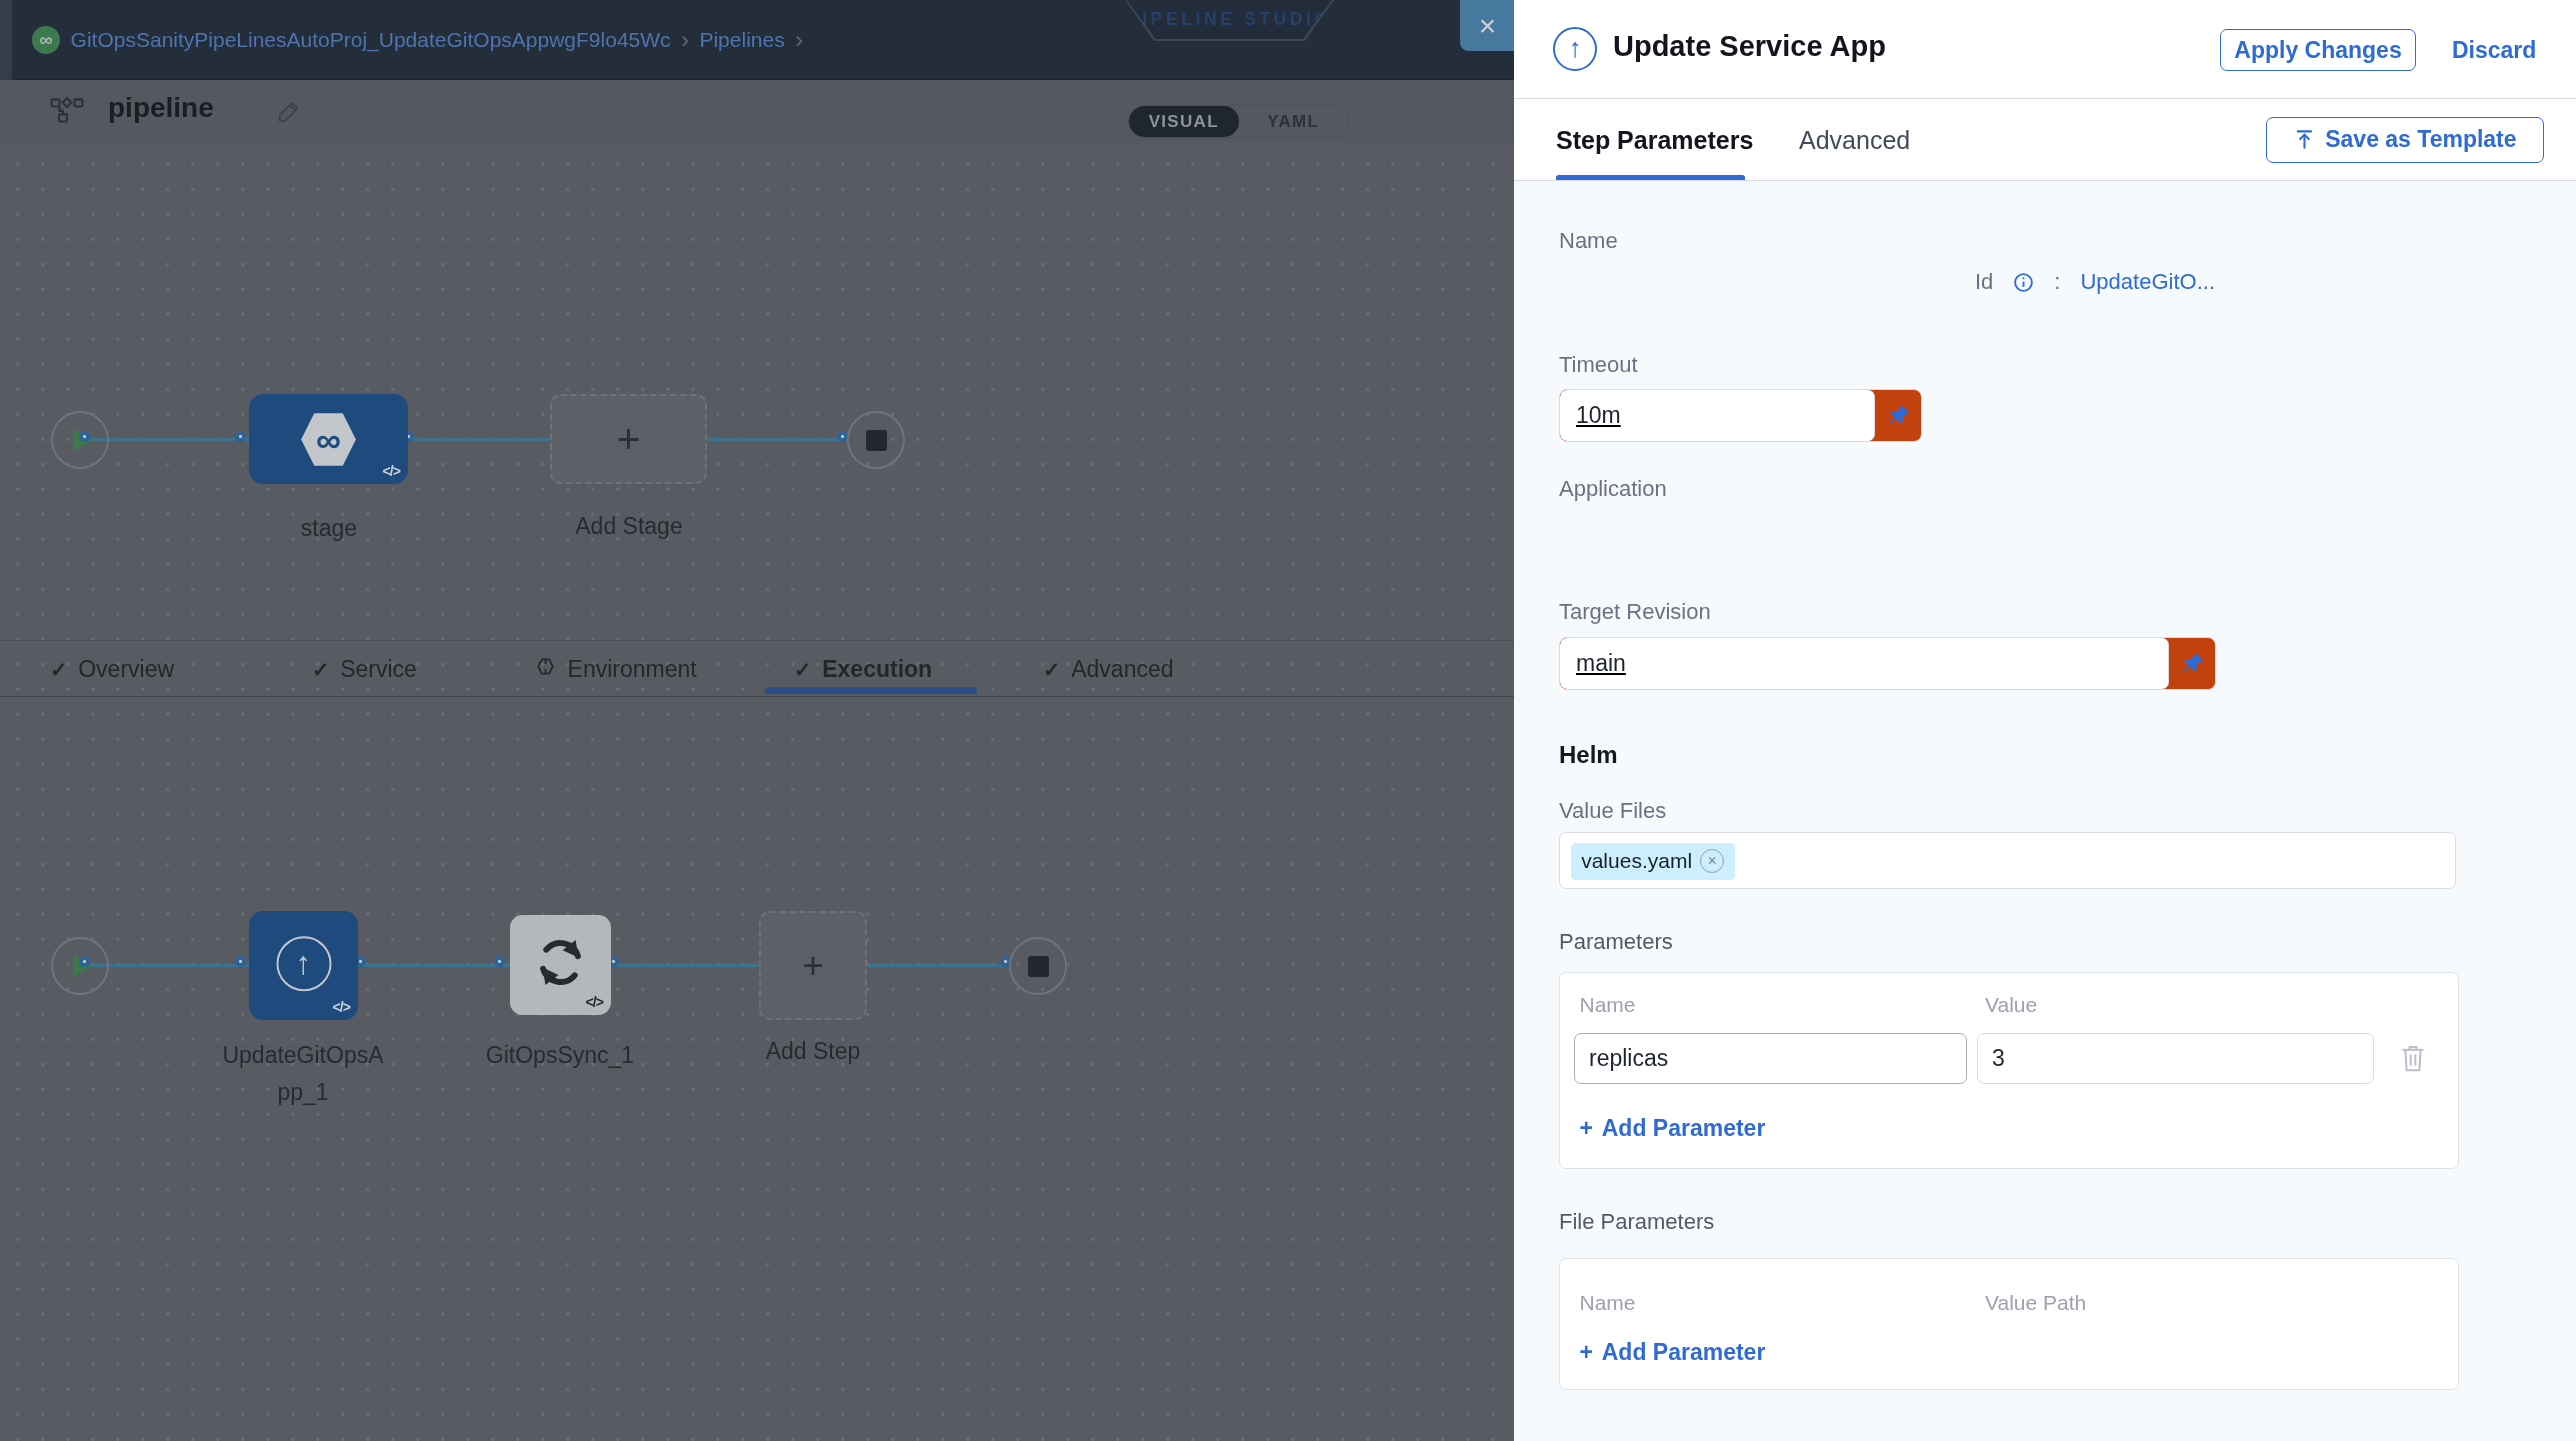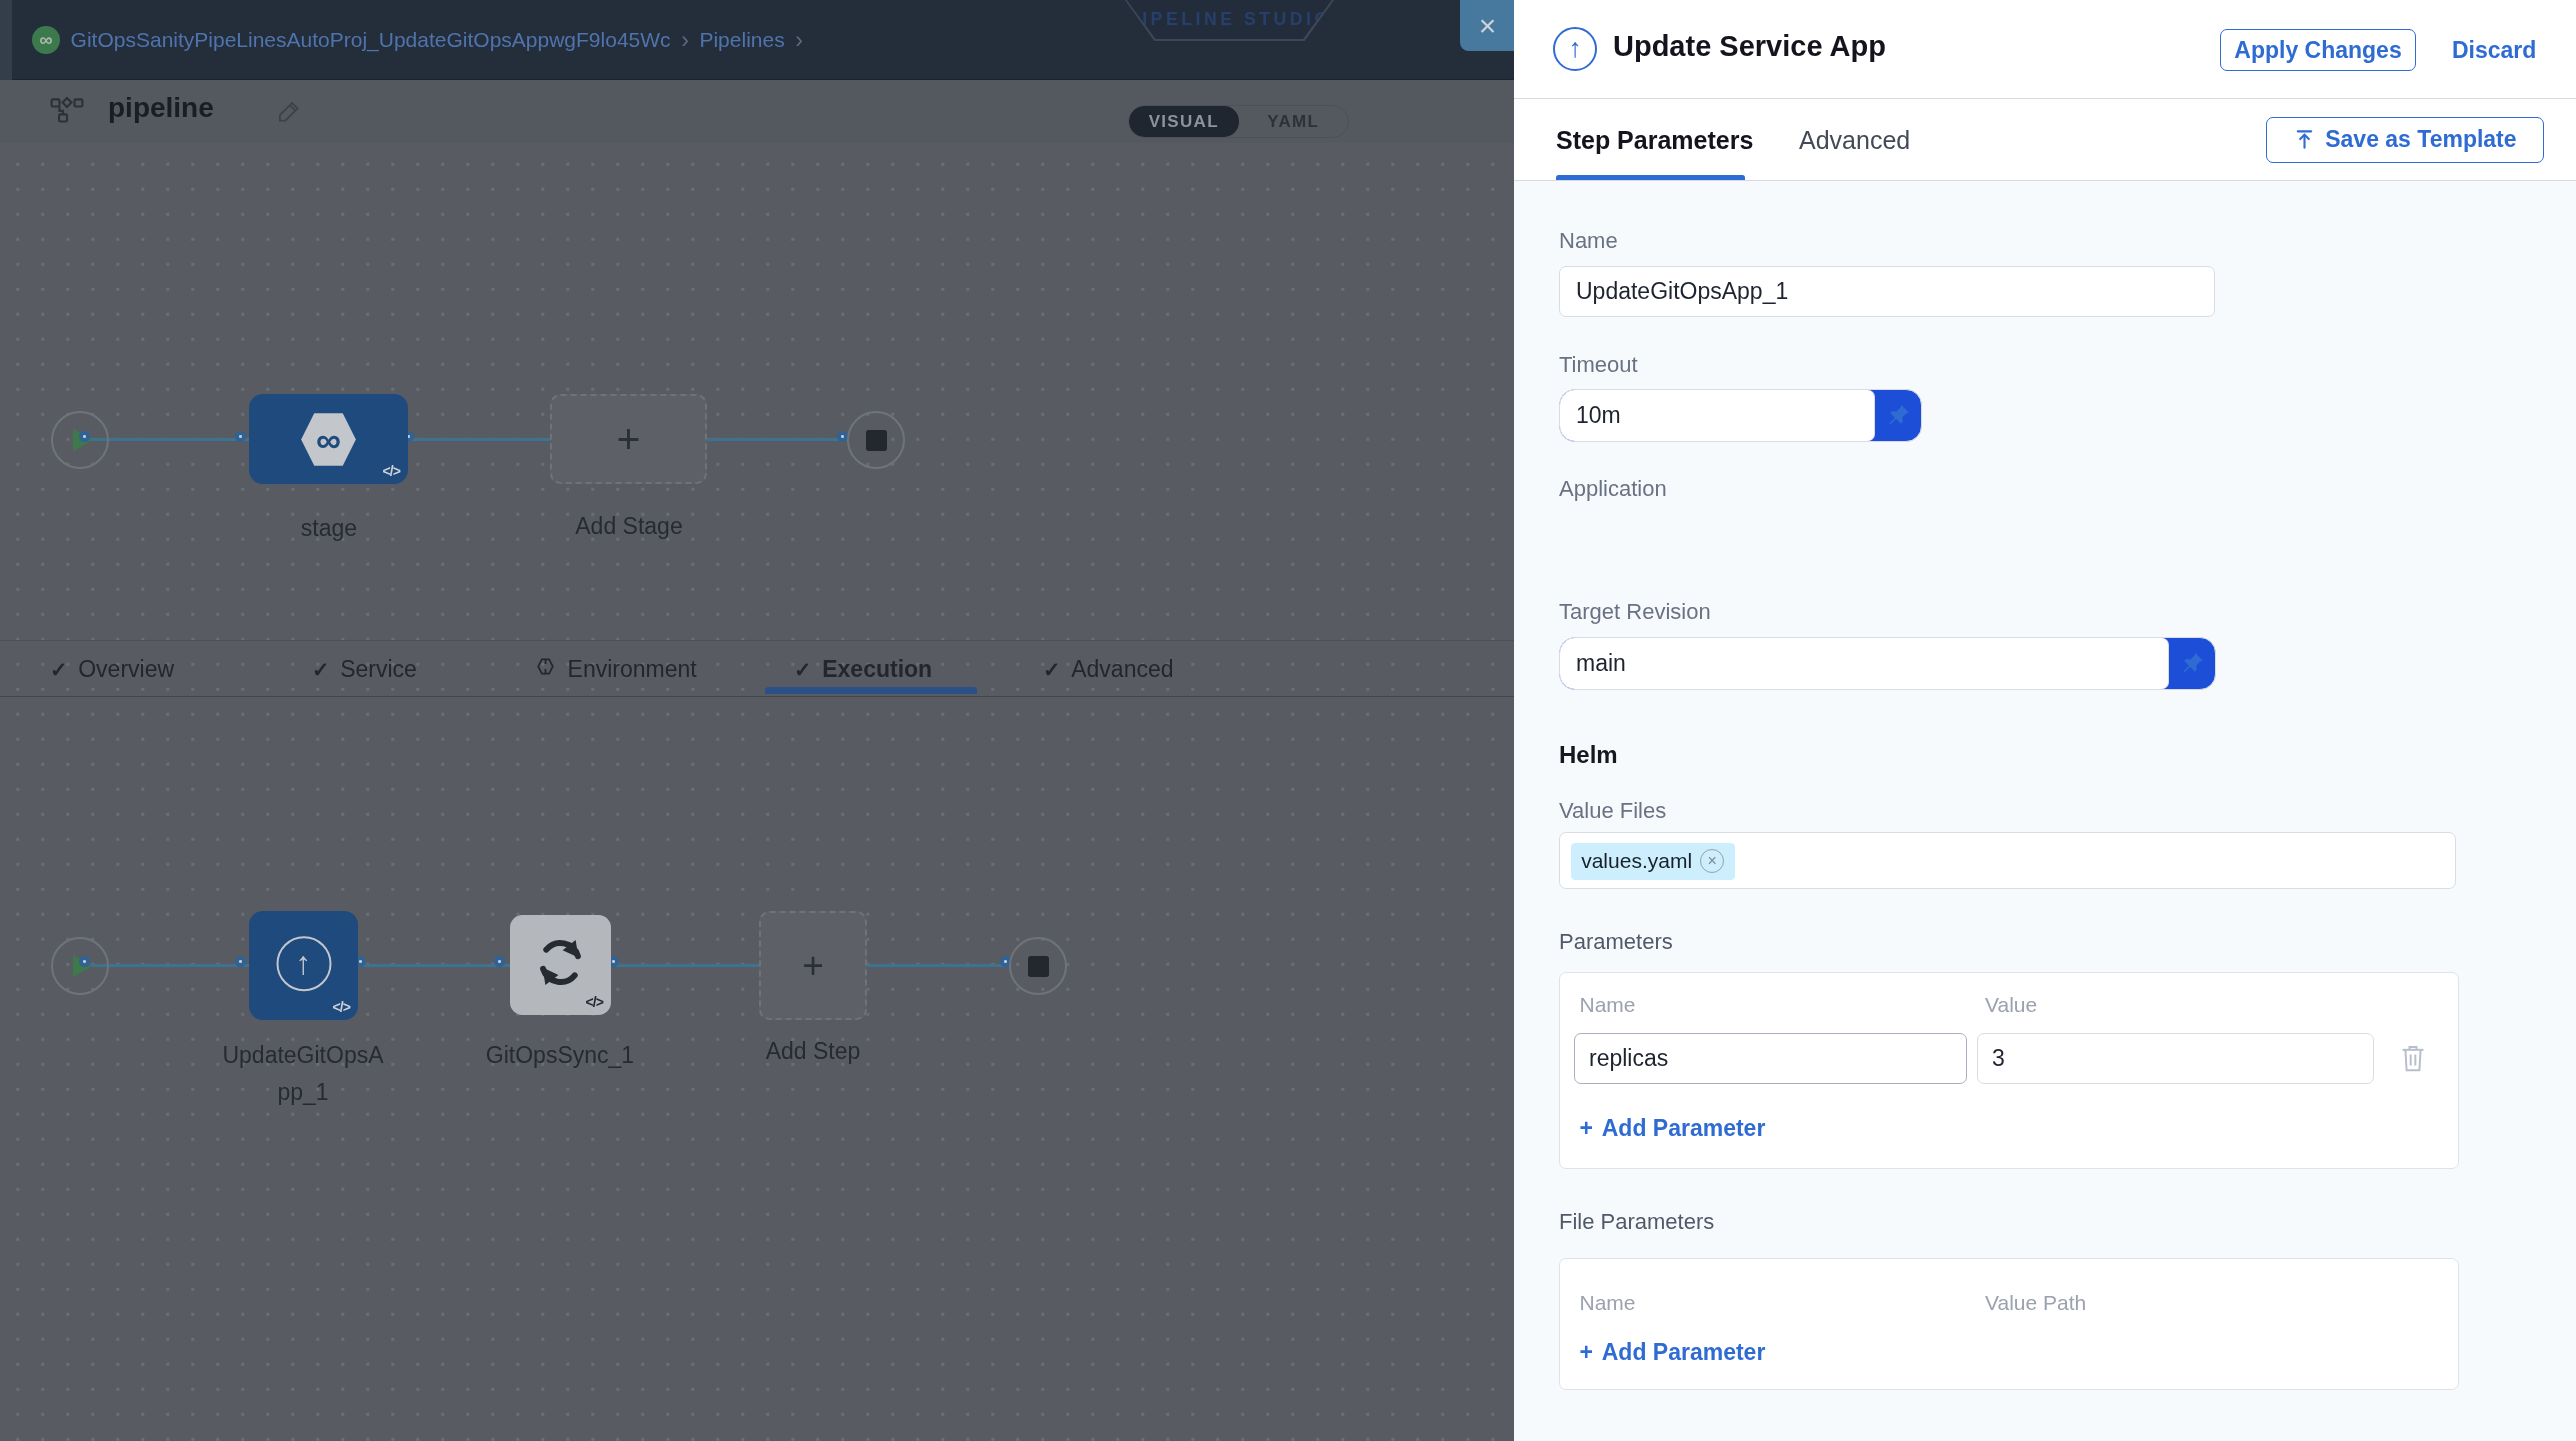--- a/index.html
+++ b/index.html
@@ -71,21 +71,21 @@
   .dw-tabbar { position:absolute; left:0; top:99px; width:1062px; height:82px; background:#fff; border-bottom:0.9px solid #d5d9e0; }
   .dw-tab-active { position:absolute; left:42px; top:26.5px; font-size:25px; font-weight:bold; color:#14141f; }
   .dw-tab { position:absolute; left:285px; top:27.4px; font-size:25px; color:#434a57; }
   .dw-tab-underline { position:absolute; left:42px; bottom:0; width:189px; height:5.3px; background:#2e6bd3; border-radius:2.7px 2.7px 0 0; }
   .save-btn { position:absolute; left:752px; top:17.7px; width:278px; height:46px; font-size:23px; }
 
   .dw-form { position:absolute; left:0; top:181px; width:1062px; height:1261px; background:#f7fafd; }
   .f-label { position:absolute; font-size:22px; color:#6a7183; }
   .f-section { position:absolute; font-size:22px; color:#515868; }
   .f-input { position:absolute; background:#fff; border:0.9px solid #d9dce3; border-radius:7px; font-size:23px; color:#1e242f; display:flex; align-items:center; padding:0 16px; }
-  .pin-group { position:absolute; display:flex; border:0.9px solid #d9dce3; border-radius:16px; background:#1d4ed8; overflow:hidden; }
+  .pin-group { position:absolute; display:flex; border:0.9px solid #d9dce3; border-radius:8px; background:#c2410c; overflow:hidden;text-decoration:underline; }
   .pin-input { background:#fff; border:none; border-right:0.9px solid #d9dce3; border-radius:7px; font-size:23px; color:#1e242f; display:flex; align-items:center; padding:0 16px; }
   .pin-seg { width:46px; display:flex; align-items:center; justify-content:center; cursor:pointer; }
   .id-row { position:absolute; left:45px; top:44px; width:656px; display:flex; justify-content:flex-end; align-items:center; gap:20px; font-size:22px; color:#6a7183;margin-top:44px; }
   .id-link { color:#2e6bd3; }
   .redaction { position:absolute; left:135px; top:6.2px; width:393px; height:39px; background:#000; }
   .chevron { position:absolute; right:14px; top:17.7px; }
   .helm-h { position:absolute; font-size:24px; font-weight:bold; color:#16181f; }
   .chip { position:absolute; left:10.6px; top:9.7px; height:37px; background:#cdeefc; border-radius:4.4px; display:flex; align-items:center; gap:8px; padding:0 10.6px; font-size:21px; color:#17212b; }
   .chip-x { width:24px; height:24px; border:1.3px solid #93a0ac; border-radius:50%; color:#7c8894; font-size:16px; display:flex; align-items:center; justify-content:center; cursor:pointer; }
   .card { position:absolute; left:45px; width:900px; background:#fff; border:0.9px solid #dfe2e9; border-radius:7px; }
@@ -260,21 +260,20 @@
       <div class="id-row">
         <span>Id</span>
         <svg width="21" height="21" viewBox="0 0 20 20" fill="none" stroke="#2e6bd3" stroke-width="1.8">
           <circle cx="10" cy="10" r="8"></circle>
             <path d="M10 9.2v5"></path>
             <circle cx="10" cy="6" r="1" fill="#2e6bd3" stroke="none"></circle>
         </svg>
         <span>:</span>
         <span class="id-link">UpdateGitO...</span>
       </div>
-      <div class="f-input" style="left:45px; top:85px; width:656px; height:51px;">UpdateGitOpsApp_1</div>
 
       <div class="f-label" style="left:45px; top:171px;">Timeout</div>
       <div class="pin-group" style="left:45px; top:208px; height:53px;">
         <div class="pin-input" style="width:315px;">10m</div>
         <div class="pin-seg">
           <svg width="23" height="23" viewBox="0 0 24 24" fill="#2e6bd3">
             <path d="M15 1l8 8-3 1-4 4 .5 4.5-2 2-5-5-6 6-1.2-1.2 6-6-5-5 2-2 4.5.5 4-4z"></path>
           </svg>
         </div>
       </div>

